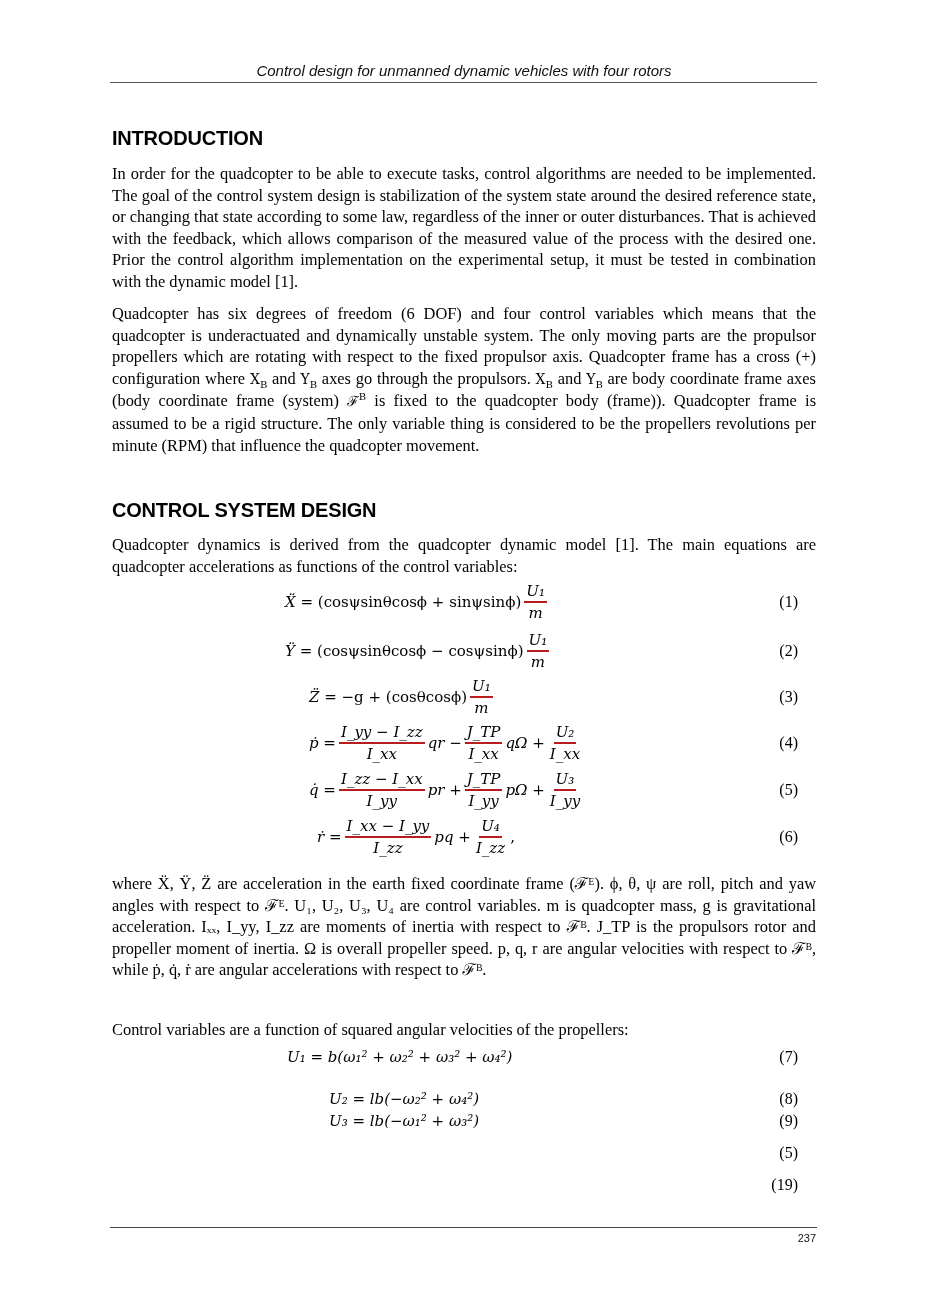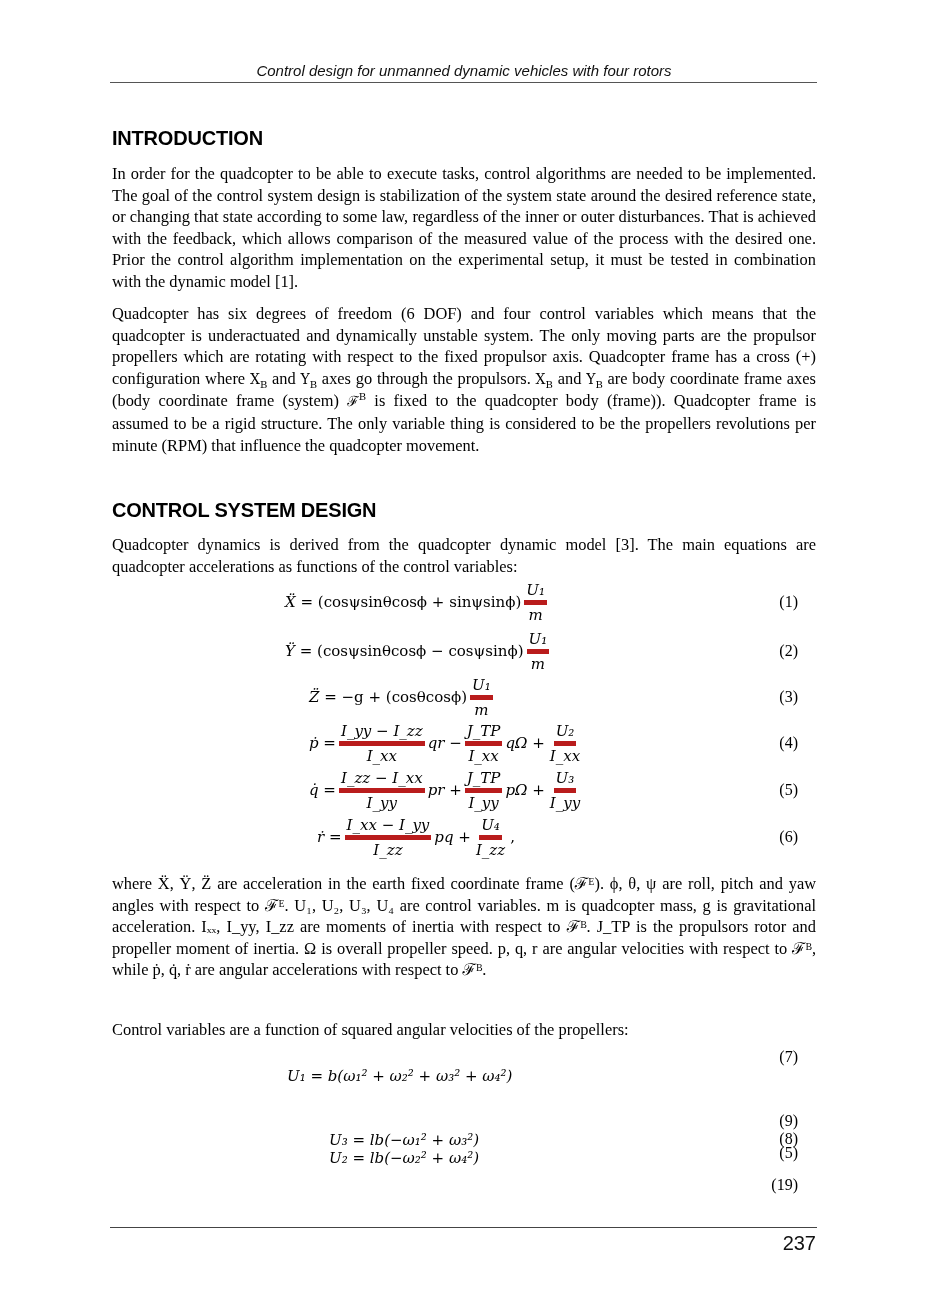--- a/index.html
+++ b/index.html
@@ -2,50 +2,50 @@
 <html><head>
 <meta charset="utf-8">
 <style>
   html, body { margin: 0; padding: 0; background: #ffffff; }
   body { width: 926px; height: 1309px; position: relative; overflow: hidden; color: #000; }
   .running-header { position: absolute; left: 112px; top: 62px; width: 704px; text-align: center;
     font-family: "Liberation Sans", sans-serif; font-style: italic; font-size: 15px; line-height: 18px; color: #111; }
   .header-rule { position: absolute; left: 110px; top: 82px; width: 707px; height: 1px; background: #555; }
   .footer-rule { position: absolute; left: 110px; top: 1227px; width: 707px; height: 1px; background: #444; }
   .page-number { position: absolute; left: 700px; top: 1232px; width: 116px; text-align: right;
-    font-family: "Liberation Sans", sans-serif; font-size: 20px; color: #111; }
+    font-family: "Liberation Sans", sans-serif; font-size: 11px; color: #111; }
   h2 { font-family: "Liberation Sans", sans-serif; font-weight: bold; font-size: 20px; margin: 0; position: absolute; left: 112px; letter-spacing: -0.2px; }
   .para { position: absolute; left: 112px; width: 704px; font-family: "Liberation Serif", serif; font-size: 16.4px;
     line-height: 21.6px; text-align: justify; text-align-last: left; }
   .math { font-family: "DejaVu Serif", serif; font-size: 14px; }
   sub, sup { font-size: 10px; line-height: 0; }
   .eq { position: absolute; left: 112px; width: 704px; height: 44px; font-family: "DejaVu Serif", serif; font-size: 15px; }
   .eq-body { position: absolute; display: flex; align-items: center; height: 44px; white-space: nowrap; }
   .eq-num { position: absolute; right: 18px; top: 13px; font-family: "Liberation Serif", serif; font-size: 16px; }
   .frac { display: inline-flex; flex-direction: column; align-items: center; vertical-align: middle; margin: 0 3px; font-style: italic; }
-  .frac .num { border-bottom: 5px solid #b91c1c; padding: 0 2px; line-height: 20px; }
+  .frac .num { border-bottom: 2px solid #b91c1c; padding: 0 2px; line-height: 20px; }
   .frac .den { line-height: 20px; padding: 0 2px; }
   .it { font-style: italic; }
   .eq2 { position: absolute; left: 112px; width: 704px; height: 30px; font-family: "DejaVu Serif", serif; font-size: 15px; }
-  .eq2 .eq-body { height: 30px; margin-top: 19px; }
+  .eq2 .eq-body { height: 30px; }
   .eq2 .eq-num { top: 6px; }
 </style>
 </head>
 <body>
 
 <div class="running-header">Control design for unmanned dynamic vehicles with four rotors</div>
 <div class="header-rule"></div>
 
 <h2 style="top:127px">INTRODUCTION</h2>
 <div class="para" style="top:163px">In order for the quadcopter to be able to execute tasks, control algorithms are needed to be implemented. The goal of the control system design is stabilization of the system state around the desired reference state, or changing that state according to some law, regardless of the inner or outer disturbances. That is achieved with the feedback, which allows comparison of the measured value of the process with the desired one. Prior the control algorithm implementation on the experimental setup, it must be tested in combination with the dynamic model [1].</div>
 
 <div class="para" style="top:303px"><span>Quadcopter has six degrees of freedom (6 DOF) and four control variables which means that the quadcopter is underactuated and dynamically unstable system. The only moving parts are the propulsor propellers which are rotating with respect to the fixed propulsor axis. Quadcopter frame has a cross (+) configuration where </span><span class="math"><span>X</span><sub>B</sub></span><span> and </span><span class="math"><span>Y</span><sub>B</sub></span><span> axes go through the propulsors. </span><span class="math"><span>X</span><sub>B</sub></span><span> and </span><span class="math"><span>Y</span><sub>B</sub></span><span> are body coordinate frame axes (body coordinate frame (system) </span><span class="math"><span>ℱ</span><sup>B</sup></span><span> is fixed to the quadcopter body (frame)). Quadcopter frame is assumed to be a rigid structure. The only variable thing is considered to be the propellers revolutions per minute (RPM) that influence the quadcopter movement.</span></div>
 
 <h2 style="top:499px">CONTROL SYSTEM DESIGN</h2>
-<div class="para" style="top:534px">Quadcopter dynamics is derived from the quadcopter dynamic model [3]. The main equations are quadcopter accelerations as functions of the control variables:</div>
+<div class="para" style="top:534px">Quadcopter dynamics is derived from the quadcopter dynamic model [1]. The main equations are quadcopter accelerations as functions of the control variables:</div>
 
 <div class="eq" style="top:580px">
   <div class="eq-body" style="left:173px">
     <span class="it">Ẍ</span>&nbsp;<span>= (cosψsinθcosϕ + sinψsinϕ)</span>
     <span class="frac">
         <span class="num">U₁</span>
         <span class="den">m</span>
       </span>
   </div>
   <span class="eq-num">(1)</span>
@@ -133,21 +133,21 @@
 </div>
 
 <div class="para" style="top:873px">where Ẍ, Ÿ, Z̈ are acceleration in the earth fixed coordinate frame (ℱᴱ). ϕ, θ, ψ are roll, pitch and yaw angles with respect to ℱᴱ. U₁, U₂, U₃, U₄ are control variables. m is quadcopter mass, g is gravitational acceleration. Iₓₓ, I_yy, I_zz are moments of inertia with respect to ℱᴮ. J_TP is the propulsors rotor and propeller moment of inertia. Ω is overall propeller speed. p, q, r are angular velocities with respect to ℱᴮ, while ṗ, q̇, ṙ are angular accelerations with respect to ℱᴮ.</div>
 
 <div class="para" style="top:1019px">Control variables are a function of squared angular velocities of the propellers:</div>
 
 <div class="eq2" style="top:1042px">
   <div class="eq-body it" style="left:175px">U₁ = b(ω₁² + ω₂² + ω₃² + ω₄²)</div>
   <span class="eq-num">(7)</span>
 </div>
-<div class="eq2" style="top:1124px">
+<div class="eq2" style="top:1084px">
   <div class="eq-body it" style="left:217px">U₂ = lb(−ω₂² + ω₄²)</div>
   <span class="eq-num">(8)</span>
 </div>
 <div class="eq2" style="top:1106px">
   <div class="eq-body it" style="left:217px">U₃ = lb(−ω₁² + ω₃²)</div>
   <span class="eq-num">(9)</span>
 </div>
 <div class="eq2" style="top:1138px">
   <span class="eq-num">(5)</span>
 </div>

